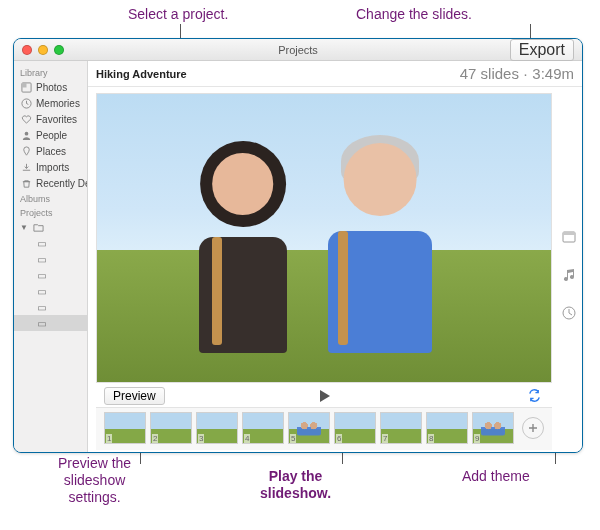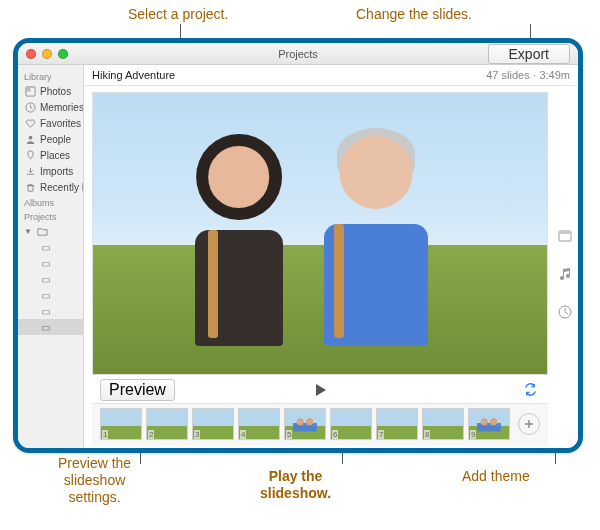--- a/index.html
+++ b/index.html
@@ -1,47 +1,47 @@
 <!DOCTYPE html>
 <html><head>
 <meta charset="utf-8">
 <style>
   * { box-sizing: border-box; margin: 0; padding: 0; font-family: -apple-system, "Helvetica Neue", Arial, sans-serif; }
   body { background: #fff; width: 600px; height: 530px; position: relative; overflow: hidden; font-size: 11px; color: #333; }
 
   
-  .callout { position: absolute; color: #a16207; font-size: 14px; white-space: pre; text-align: center; line-height: 1.2; }
+  .callout { position: absolute; color: #701a75; font-size: 14px; white-space: pre; text-align: center; line-height: 1.2; }
   .callout-line { position: absolute; background: #555; }
 
   
-  .window { position: absolute; left: 13px; top: 38px; width: 570px; height: 415px; border: 5px solid #0369a1; border-radius: 16px; background: #ececec; box-shadow: 0 1px 3px rgba(0,0,0,0.15); overflow: hidden; }
+  .window { position: absolute; left: 13px; top: 38px; width: 570px; height: 415px; border: 1px solid #0369a1; border-radius: 8px; background: #ececec; box-shadow: 0 1px 3px rgba(0,0,0,0.15); overflow: hidden; }
 
   .titlebar { height: 22px; background: linear-gradient(#f7f7f7,#e5e5e5); border-bottom: 1px solid #cfcfcf; display: flex; align-items: center; padding: 0 8px; position: relative; }
   .traffic { display: flex; gap: 6px; }
   .dot { width: 10px; height: 10px; border-radius: 50%; border: 0.5px solid rgba(0,0,0,0.2); }
   .dot.red { background:#ff5f57; } .dot.yellow{background:#febc2e;} .dot.green{background:#28c840;}
   .titlebar .title { position:absolute; left:0; right:0; text-align:center; font-size:11px; color:#555; }
-  .export-btn { margin-left:auto; background:linear-gradient(#fdfdfd,#efefef); border:1px solid #c0c0c0; border-radius:3px; padding:1px 20px; font-size:14px; color:#333; }
+  .export-btn { margin-left:auto; background:linear-gradient(#fdfdfd,#efefef); border:1px solid #c0c0c0; border-radius:3px; padding:1px 8px; font-size:16px; color:#333; }
 
   .content { display:flex; height: calc(100% - 22px); }
 
   
   .sidebar { width: 105px; background:#f1f0f0; border-right:1px solid #d6d6d6; padding-top:4px; font-size:10px; color:#444; overflow:hidden; }
   .side-header { color:#888; font-size:9px; padding:3px 6px 1px; }
   .side-item { display:flex; align-items:center; gap:4px; padding:2px 6px; white-space:nowrap; overflow:hidden; text-overflow:ellipsis; }
   .side-item .icn { width:12px; height:12px; display:flex; align-items:center; justify-content:center; color:#777; flex-shrink:0; }
   .disclosure { width:8px; text-align:center; color:#777; font-size:8px; }
   .side-sub { padding-left: 22px; }
   .side-item.selected { background:#d6d6d6; }
 
   
   .main { flex:1; display:flex; flex-direction:column; background:#fff; position:relative; }
   .proj-header { display:flex; align-items:center; justify-content:space-between; padding:4px 8px; border-bottom:1px solid #e5e5e5; }
-  .proj-title { font-weight:400; font-size:11px; color:#222; }
-  .proj-meta { font-size:11px; color:#888; }
+  .proj-title { font-weight:700; font-size:11px; color:#222; }
+  .proj-meta { font-size:15px; color:#888; }
 
   .stage { flex:1; display:flex; position:relative; }
   .photo-wrap { flex:1; padding:6px 4px 2px 8px; display:flex; flex-direction:column; }
   .photo { flex:1; border:1px solid #e0e0e0; position:relative; overflow:hidden; }
   .sky { position:absolute; inset:0; background:linear-gradient(#bcdcf3 0%, #cfe6f8 40%, #dceefa 55%); }
   .grass { position:absolute; left:0; right:0; bottom:0; height:46%; background:linear-gradient(#8aa94a,#6f8e36); }
   .person { position:absolute; bottom:10%; border-radius:50% 50% 10% 10%; }
   .p1 { left:20%; width:110px; height:200px; }
   .p2 { left:48%; width:130px; height:210px; }
   .head { position:absolute; top:0; left:50%; transform:translateX(-50%); width:56%; padding-top:56%; border-radius:50%; background:#e7b89a; }
@@ -51,21 +51,21 @@
   .torso { position:absolute; top:42%; left:10%; right:10%; bottom:0; border-radius:14px 14px 4px 4px; }
   .p1 .torso { background:#372f2c; }
   .p2 .torso { background:#4b7ed6; }
   .strap { position:absolute; top:42%; width:10px; bottom:4%; background:#c4924e; border-radius:3px; }
   .p1 .strap { left:22%; } .p2 .strap { left:18%; }
 
   .right-tools { width:26px; display:flex; flex-direction:column; align-items:center; gap:18px; padding-top:140px; color:#9a9a9a; }
   .tool { width:20px; height:20px; display:flex; align-items:center; justify-content:center; }
 
   .controls { display:flex; align-items:center; padding:4px 8px 2px; gap:8px; position:relative; }
-  .preview-btn { background:linear-gradient(#fdfdfd,#efefef); border:1px solid #c7c7c7; border-radius:3px; padding:1px 8px; font-size:16px; }
+  .preview-btn { background:linear-gradient(#fdfdfd,#efefef); border:1px solid #c7c7c7; border-radius:3px; padding:1px 8px; font-size:12px; }
   .play { position:absolute; left:50%; transform:translateX(-50%); color:#555; }
   .play svg { display:block; }
   .loop { position:absolute; right:10px; color:#2e7ef0; }
 
   .filmstrip { display:flex; align-items:flex-end; gap:4px; padding:4px 8px 6px; background:#f7f7f7; border-top:1px solid #e3e3e3; overflow:hidden; }
   .thumb { width:42px; height:32px; background:linear-gradient(#b6d6ee 55%, #84a847 55%); border:1px solid #d0d0d0; position:relative; flex-shrink:0; }
   .thumb .n { position:absolute; left:1px; bottom:0; font-size:8px; color:#666; background:rgba(255,255,255,0.6); padding:0 1px; }
   .thumb.people::after { content:""; position:absolute; left:20%; top:20%; width:60%; height:55%; background:radial-gradient(circle at 30% 40%, #d9a27a 18%, transparent 19%), radial-gradient(circle at 70% 40%, #d9a27a 18%, transparent 19%), linear-gradient(#4b7ed6,#4b7ed6); background-size:100% 100%,100% 100%,100% 50%; background-position:0 0,0 0,0 100%; background-repeat:no-repeat; border-radius:3px; opacity:0.9; }
   .add-slide { width:22px; height:22px; border:1px solid #c7c7c7; border-radius:50%; display:flex; align-items:center; justify-content:center; color:#888; margin-left:4px; flex-shrink:0; align-self:center; }
 

